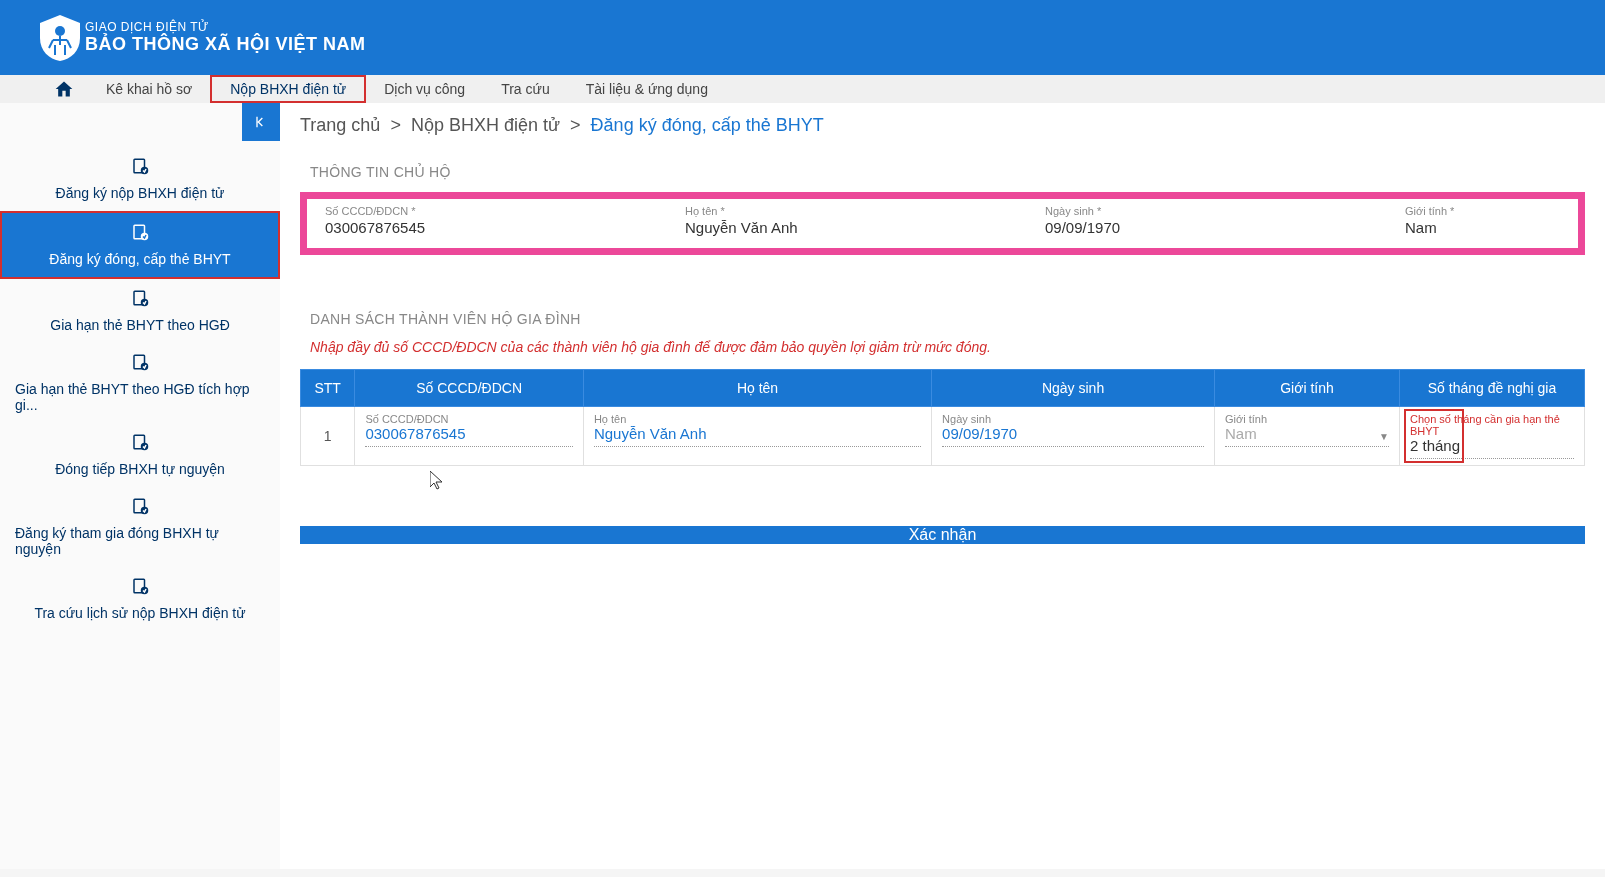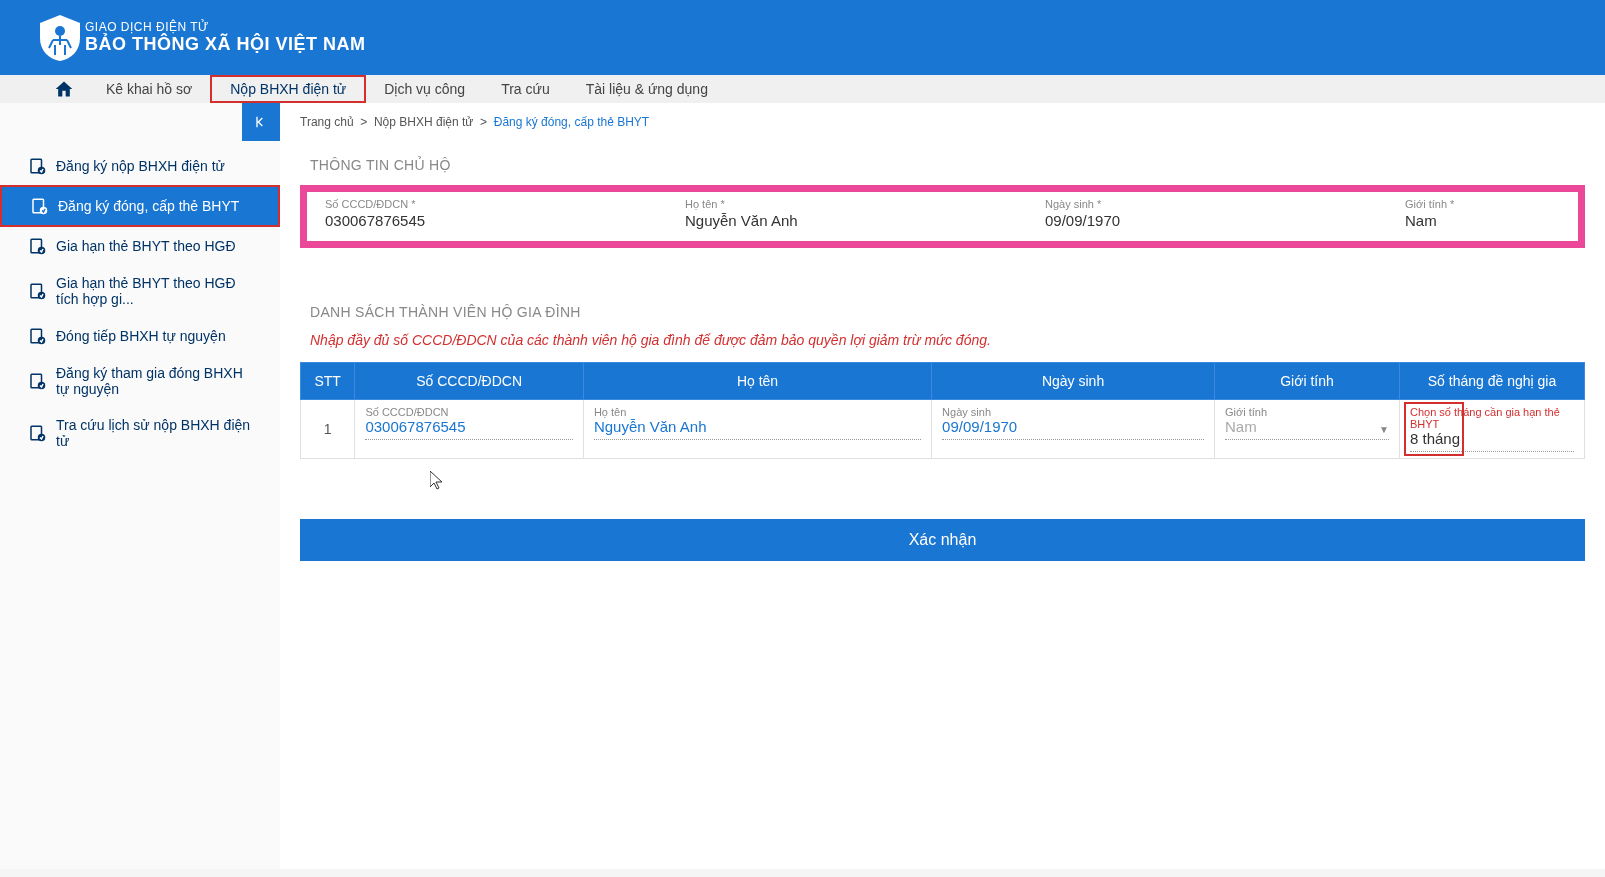--- a/index.html
+++ b/index.html
@@ -19,27 +19,27 @@
 .nav-item { padding: 0 18px; height: 100%; display: flex; align-items: center; color: #444; font-size: 14px; cursor: pointer; }
 .nav-item.active { color: #003366; font-weight: 500; }
 .nav-item.highlighted { border: 2px solid #d32f2f; }
 
 
 .main { display: flex; }
 .sidebar { width: 280px; background: #fafafa; border-right: none; min-height: calc(100vh - 111px); position: relative; }
 .sidebar-toggle { position: absolute; top: 0; right: 0; width: 38px; height: 38px; background: #1976d2; display: flex; align-items: center; justify-content: center; color: white; cursor: pointer; }
 .sidebar-toggle svg { width: 16px; height: 16px; }
 .sidebar-items { padding-top: 44px; }
-.sidebar-item { display: flex; align-items: center; padding: 10px 28px; gap: 10px; cursor: pointer; color: #003366; font-size: 14px; }
+.sidebar-item { display: flex; align-items: center; padding: 10px 15px; gap: 10px; cursor: pointer; color: #003366; font-size: 14px; flex-direction: column; }
 .sidebar-item.active { background: #1976d2; color: white; border: 2px solid #d32f2f; }
 .sidebar-icon { width: 18px; height: 18px; flex-shrink: 0; }
 
 
 .content { flex: 1; background: #fff; padding: 0; }
-.breadcrumb { padding: 12px 20px; font-size: 12px; color: #555; }
+.breadcrumb { padding: 12px 20px; font-size: 18px; color: #555; }
 .breadcrumb a { color: #555; text-decoration: none; cursor: pointer; }
 .breadcrumb .current { color: #1976d2; }
 
 .section-title { color: #888; font-size: 14px; padding: 16px 30px 12px; letter-spacing: 0.3px; }
 
 .form-row { display: flex; border-bottom: 1px solid #ddd; border-top: 1px solid #ddd; margin: 0 20px 40px; padding: 6px 10px 12px; }
 .form-row.highlighted-red { border: 7px solid #ec4899; margin: 0 20px 40px; }
 .form-field { padding: 0 8px; }
 .form-field.f1 { flex: 0 0 360px; }
 .form-field.f2 { flex: 0 0 360px; }
@@ -59,21 +59,21 @@
 .cell-label { font-size: 11px; color: #888; }
 .cell-value { font-size: 15px; color: #1976d2; }
 .cell-value.disabled { color: #aaa; }
 .dotted-under { border-bottom: 1px dotted #999; padding-bottom: 4px; }
 .dd-arrow { float: right; color: #888; font-size: 10px; margin-top: 6px; }
 .td-months { position: relative; }
 .months-highlight { position: absolute; top: 2px; left: 4px; width: 60px; bottom: 2px; border: 2px solid #d32f2f; pointer-events: none; }
 .cell-label.red { color: #d32f2f; }
 
 
-.btn-confirm { margin: 60px 20px 0; background: #1976d2; color: white; text-align: center; padding: 12px; font-size: 16px; cursor: pointer; border: none; width: calc(100% - 40px); }
+.btn-confirm { margin: 60px 20px 0; background: #1976d2; color: white; text-align: center; font-size: 16px; cursor: pointer; border: none; width: calc(100% - 40px); }
 
 .cursor-img { position: fixed; left: 430px; top: 471px; pointer-events: none; font-size: 18px; color: #222; }
 
 .col-stt { width: 50px; }
 .col-cccd { width: 210px; }
 .col-hoten { width: 320px; }
 .col-ngaysinh { width: 260px; }
 .col-gt { width: 170px; }
 .col-thang { width: 170px; }
 </style>
@@ -248,21 +248,21 @@
               <div class="cell-label">Giới tính</div>
               <div class="cell-value disabled dotted-under">
                 <span>Nam</span>
                 <span class="dd-arrow">▼</span>
               </div>
             </td>
             <td class="td-months">
               <div class="months-highlight"></div>
               <div class="cell-label red">Chọn số tháng cần gia hạn thẻ BHYT</div>
               <div class="cell-value dotted-under" style="color:#333;">
-                <span>8 tháng</span>
+                <span>2 tháng</span>
               </div>
             </td>
           </tr>
         </tbody>
       </table>
     </div>
 
     <button class="btn-confirm">Xác nhận</button>
   </div>
 </div>

